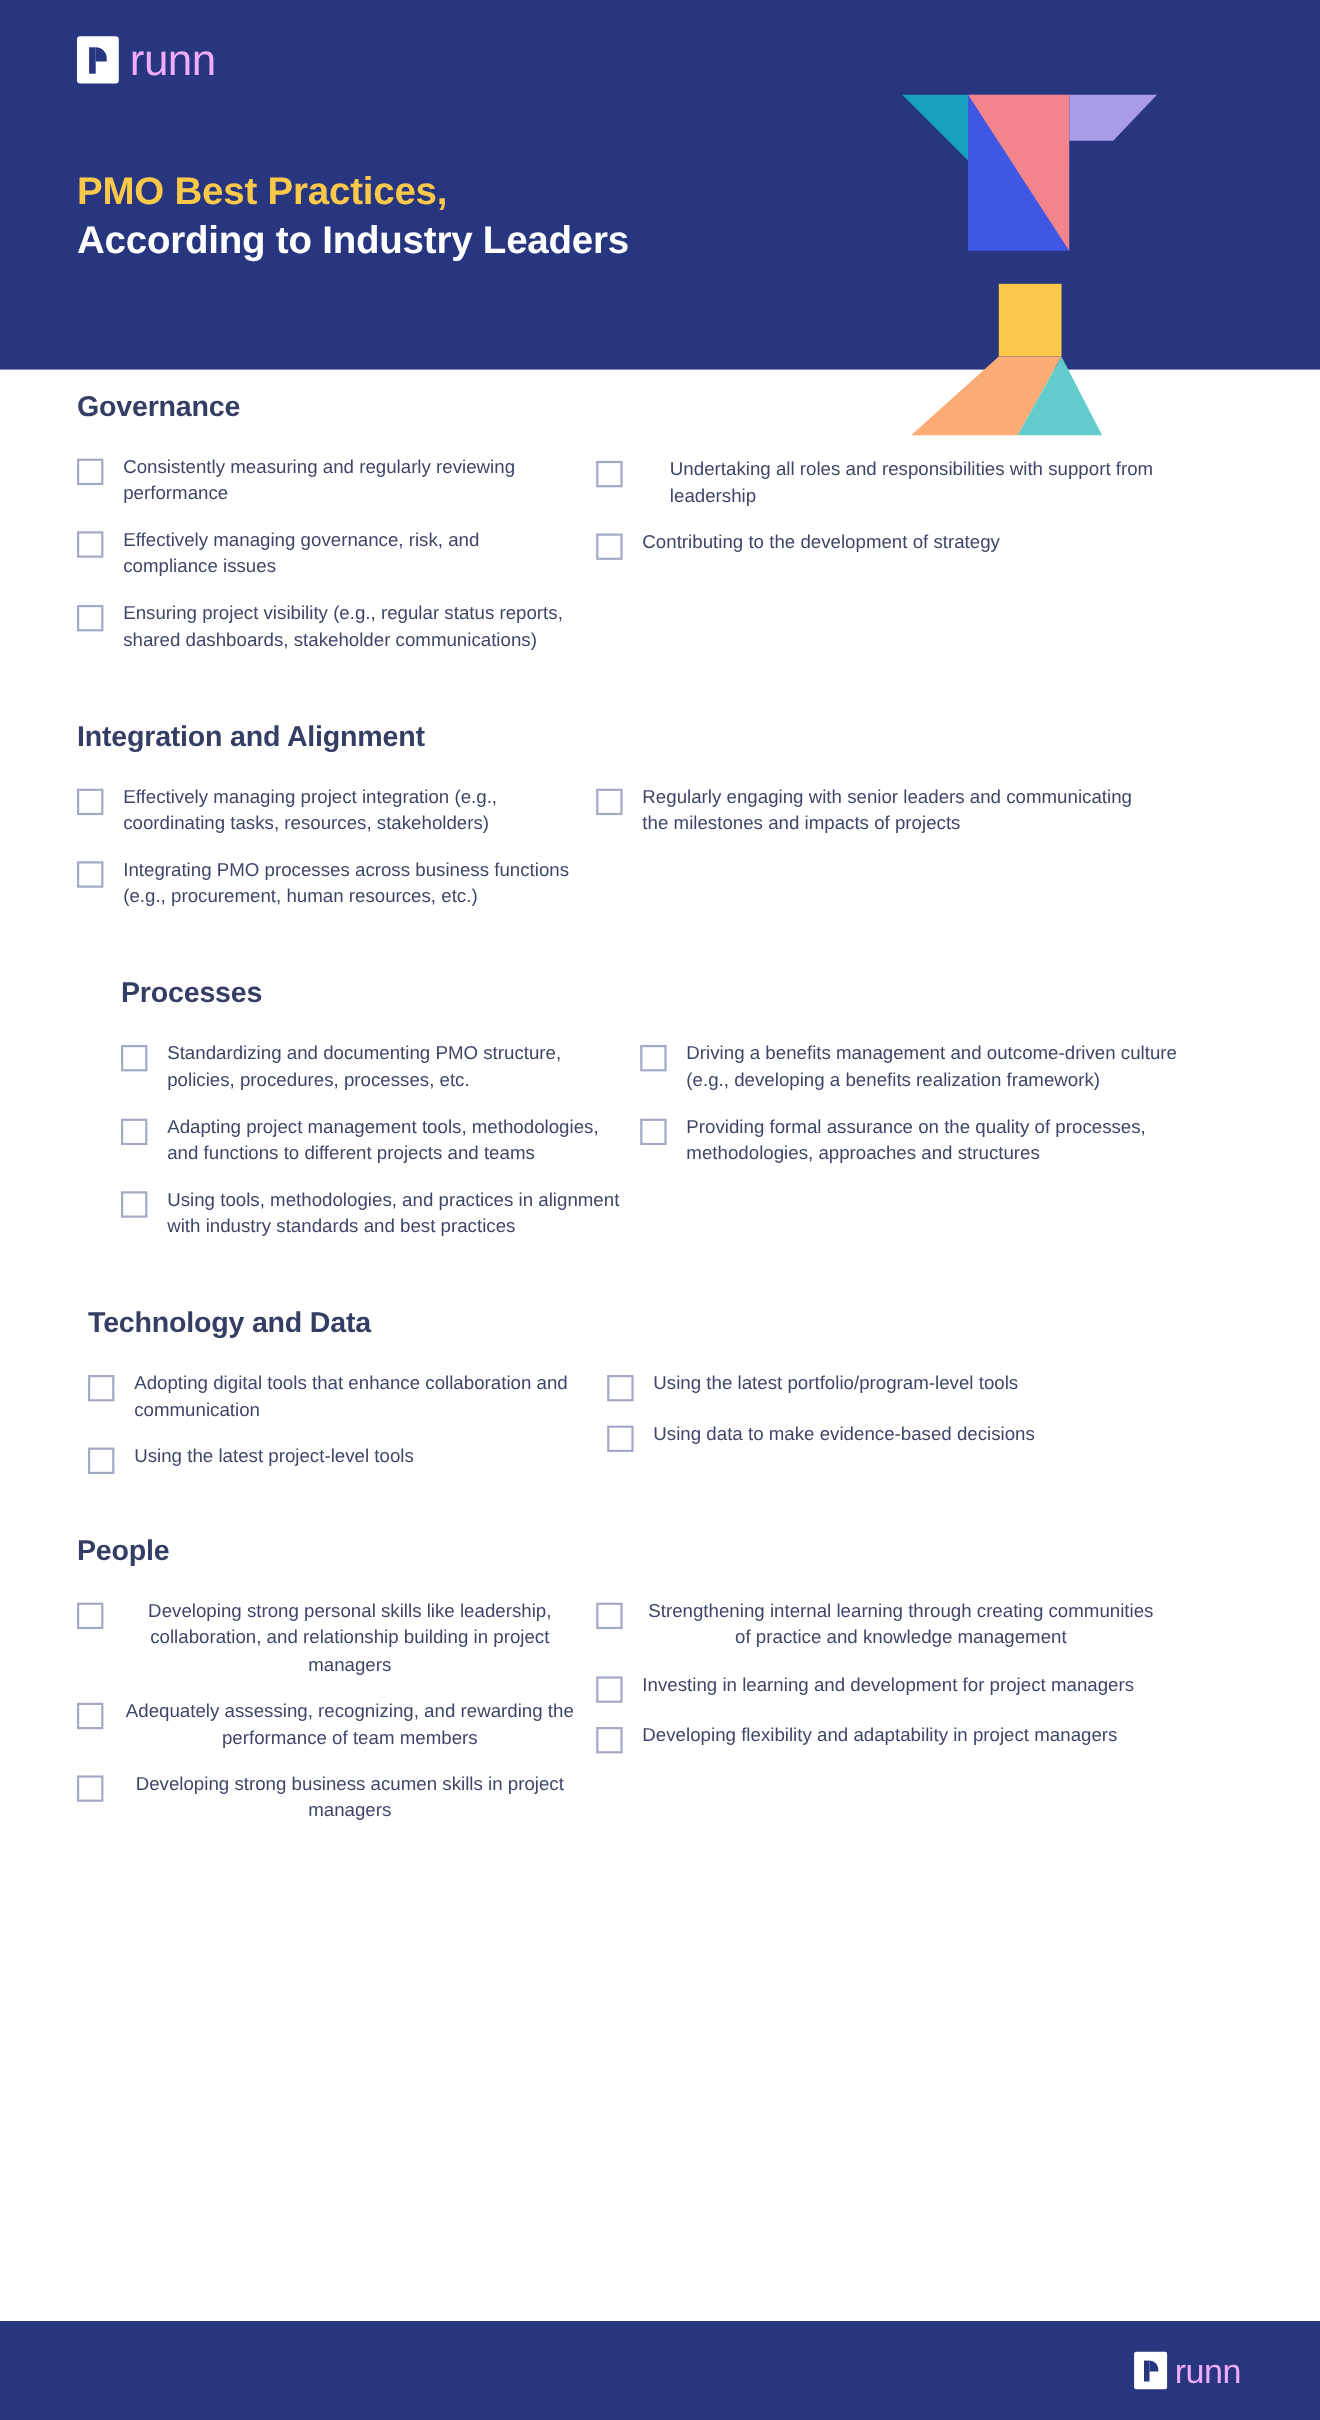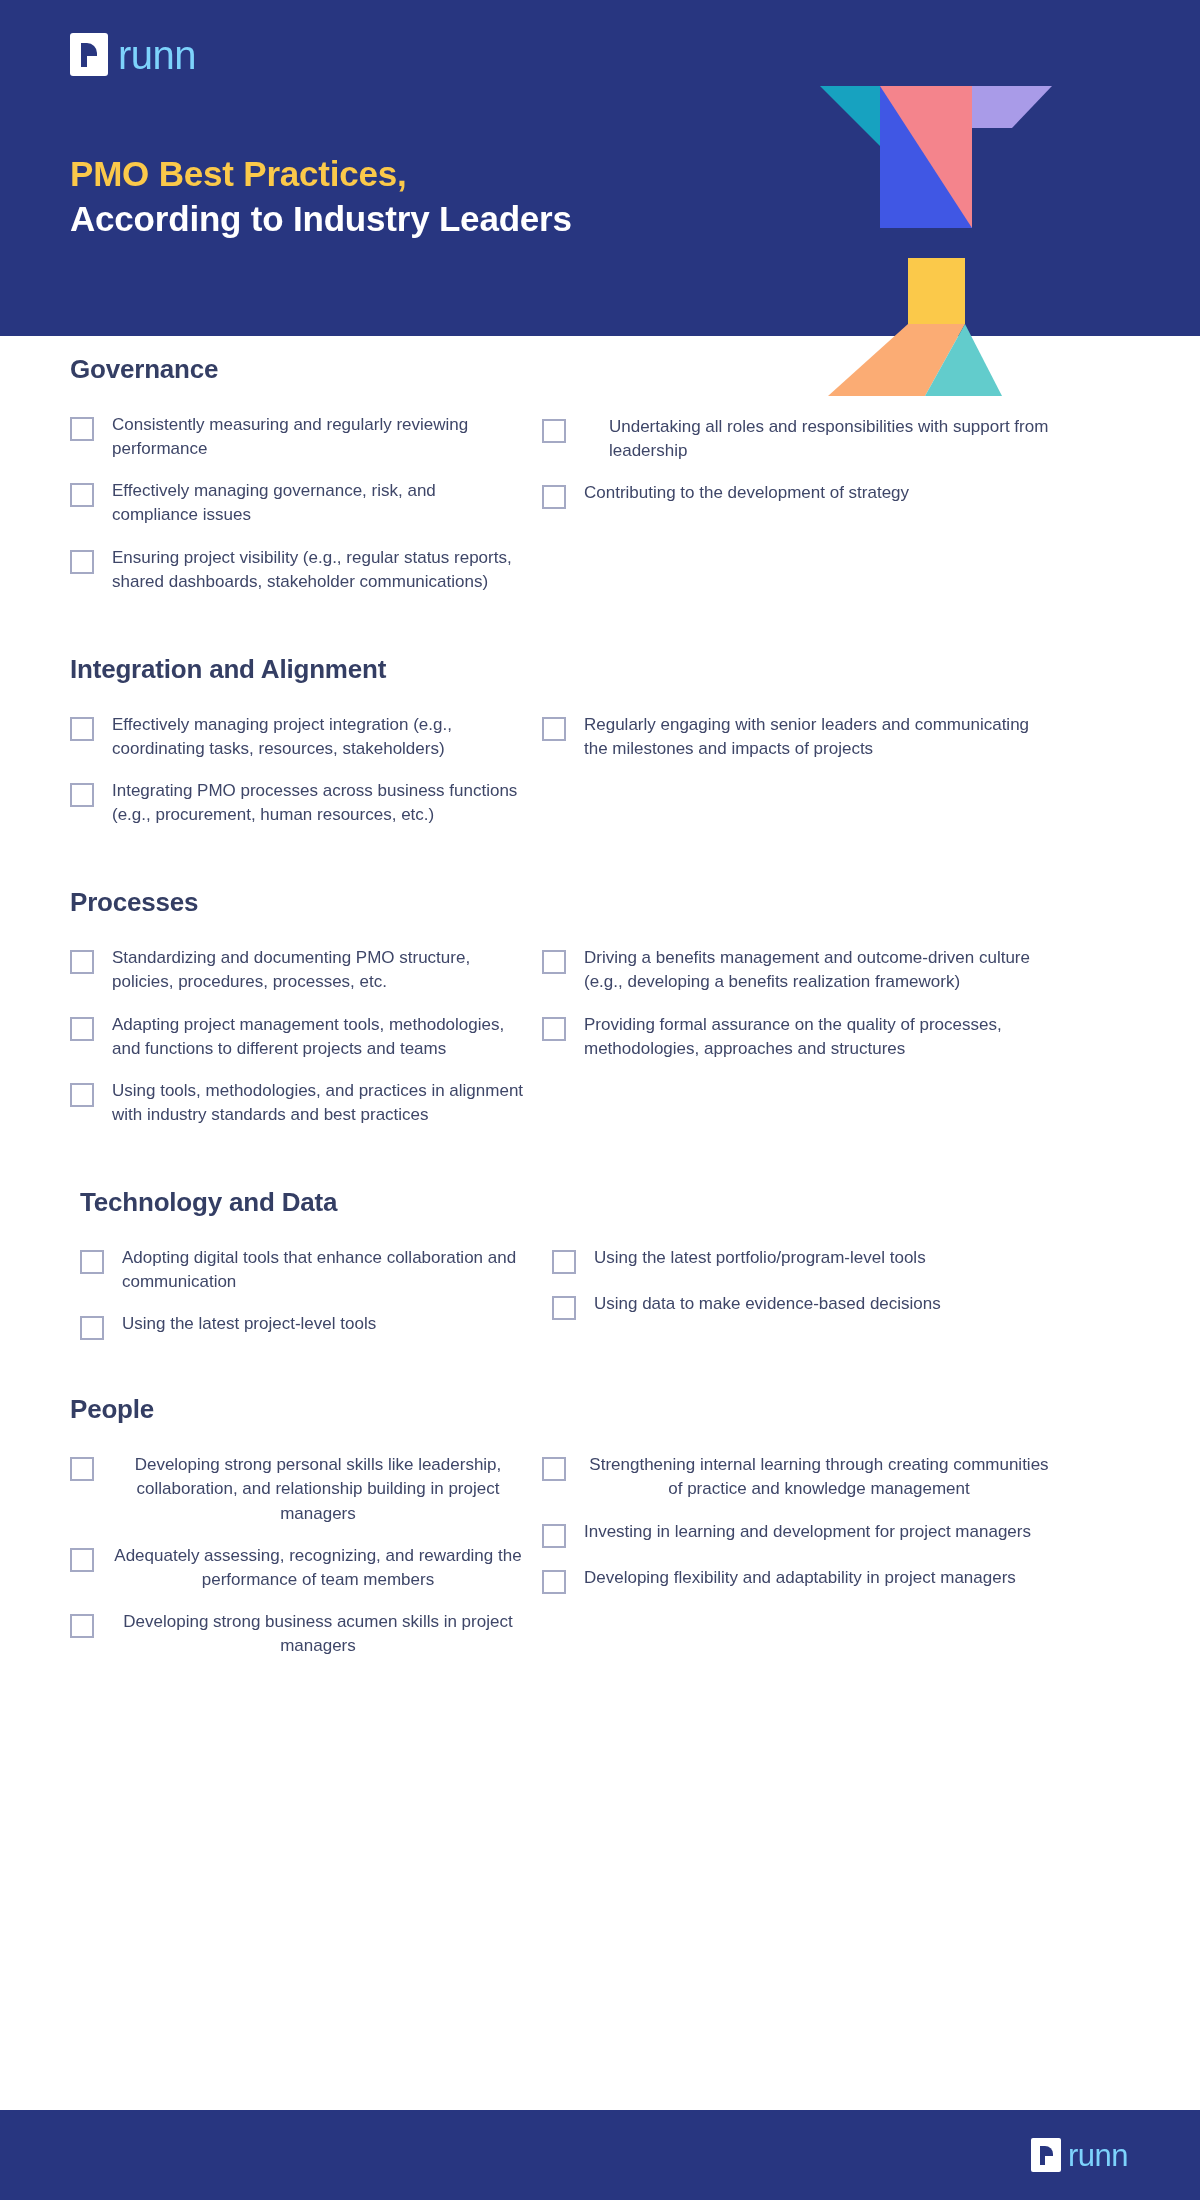--- a/index.html
+++ b/index.html
@@ -51,21 +51,21 @@
     background: #283680;
   }
   .logo-mark .glyph-arc {
     position: absolute;
     left: 6px; top: 0;
     width: 10px; height: 13px;
     background: #283680;
     border-top-right-radius: 10px;
   }
   .logo-word {
-    color: #7dd3fc;
+    color: #f0abfc;
     font-size: 40px;
     font-weight: 400;
     letter-spacing: -0.5px;
     line-height: 1;
   }
 
   .title-block {
     position: absolute;
     left: 70px; top: 152px;
     width: 640px;
@@ -246,21 +246,21 @@
         </div>
         <div class="col right">
           <div class="item">
             <span class="checkbox"></span>
             <span class="item-label">Regularly engaging with senior leaders and communicating the milestones and impacts of projects</span>
           </div>
         </div>
       </div>
     </div>
 
-    <div class="section" style="padding-top:42px;">
+    <div class="section" style="padding-top:42px;margin-left:40px;">
       <div class="section-title" style="margin-left:70px;">Processes</div>
       <div class="cols" style="margin-top:28px;">
         <div class="col">
           <div class="item">
             <span class="checkbox"></span>
             <span class="item-label">Standardizing and documenting PMO structure, policies, procedures, processes, etc.</span>
           </div>
           <div class="item">
             <span class="checkbox"></span>
             <span class="item-label">Adapting project management tools, methodologies, and functions to different projects and teams</span>

